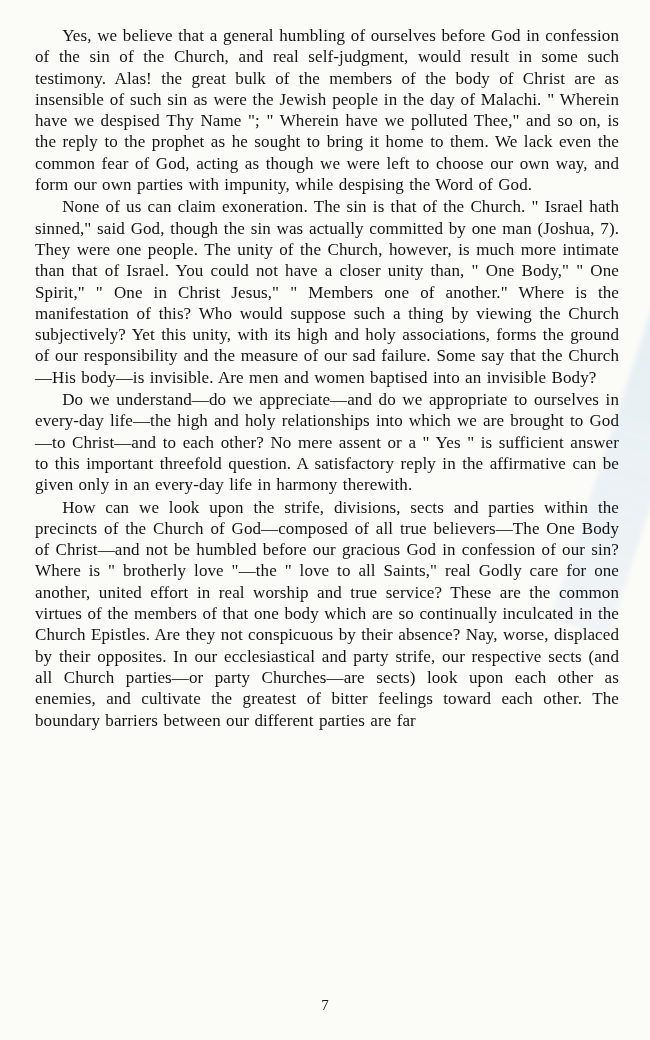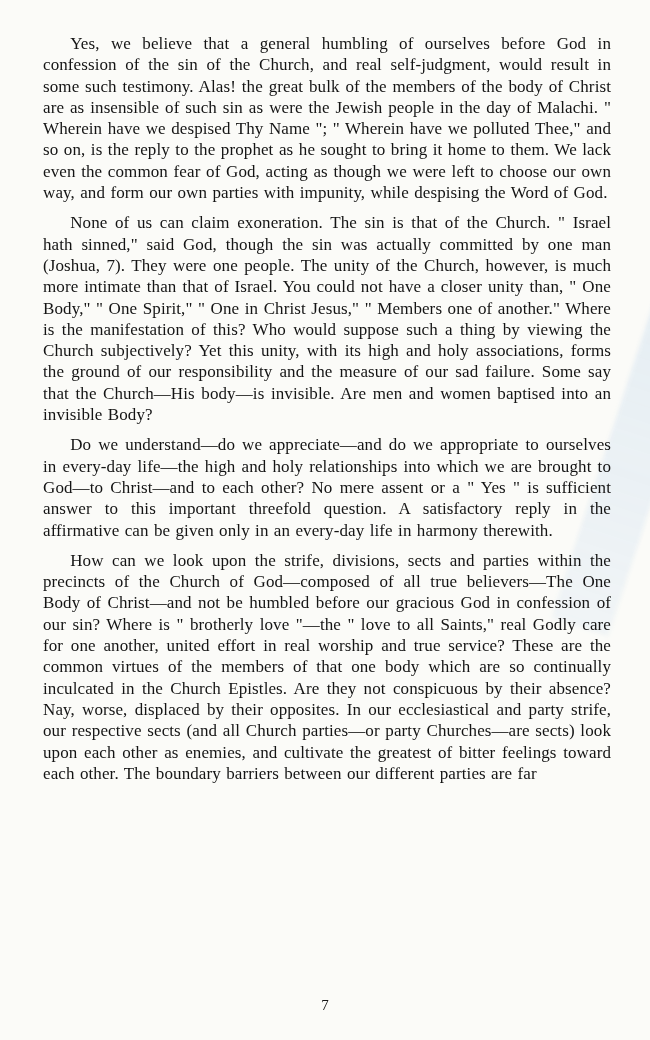--- a/index.html
+++ b/index.html
@@ -17,21 +17,21 @@
     font-family: "Liberation Serif", "DejaVu Serif", serif;
     color: #141414;
     box-sizing: border-box;
     padding: 24px 30px 0 34px;
   }
   .text-block {
     position: relative;
     z-index: 2;
   }
   .text-block p {
-    margin: 9px;
+    margin: 1px;
     text-align: justify;
     text-indent: 1.6em;
     font-size: 17px;
     line-height: 21.3px;
     word-spacing: 1px;
     letter-spacing: 0.1px;
   }
   .page-number {
     position: absolute;
     left: 0;

